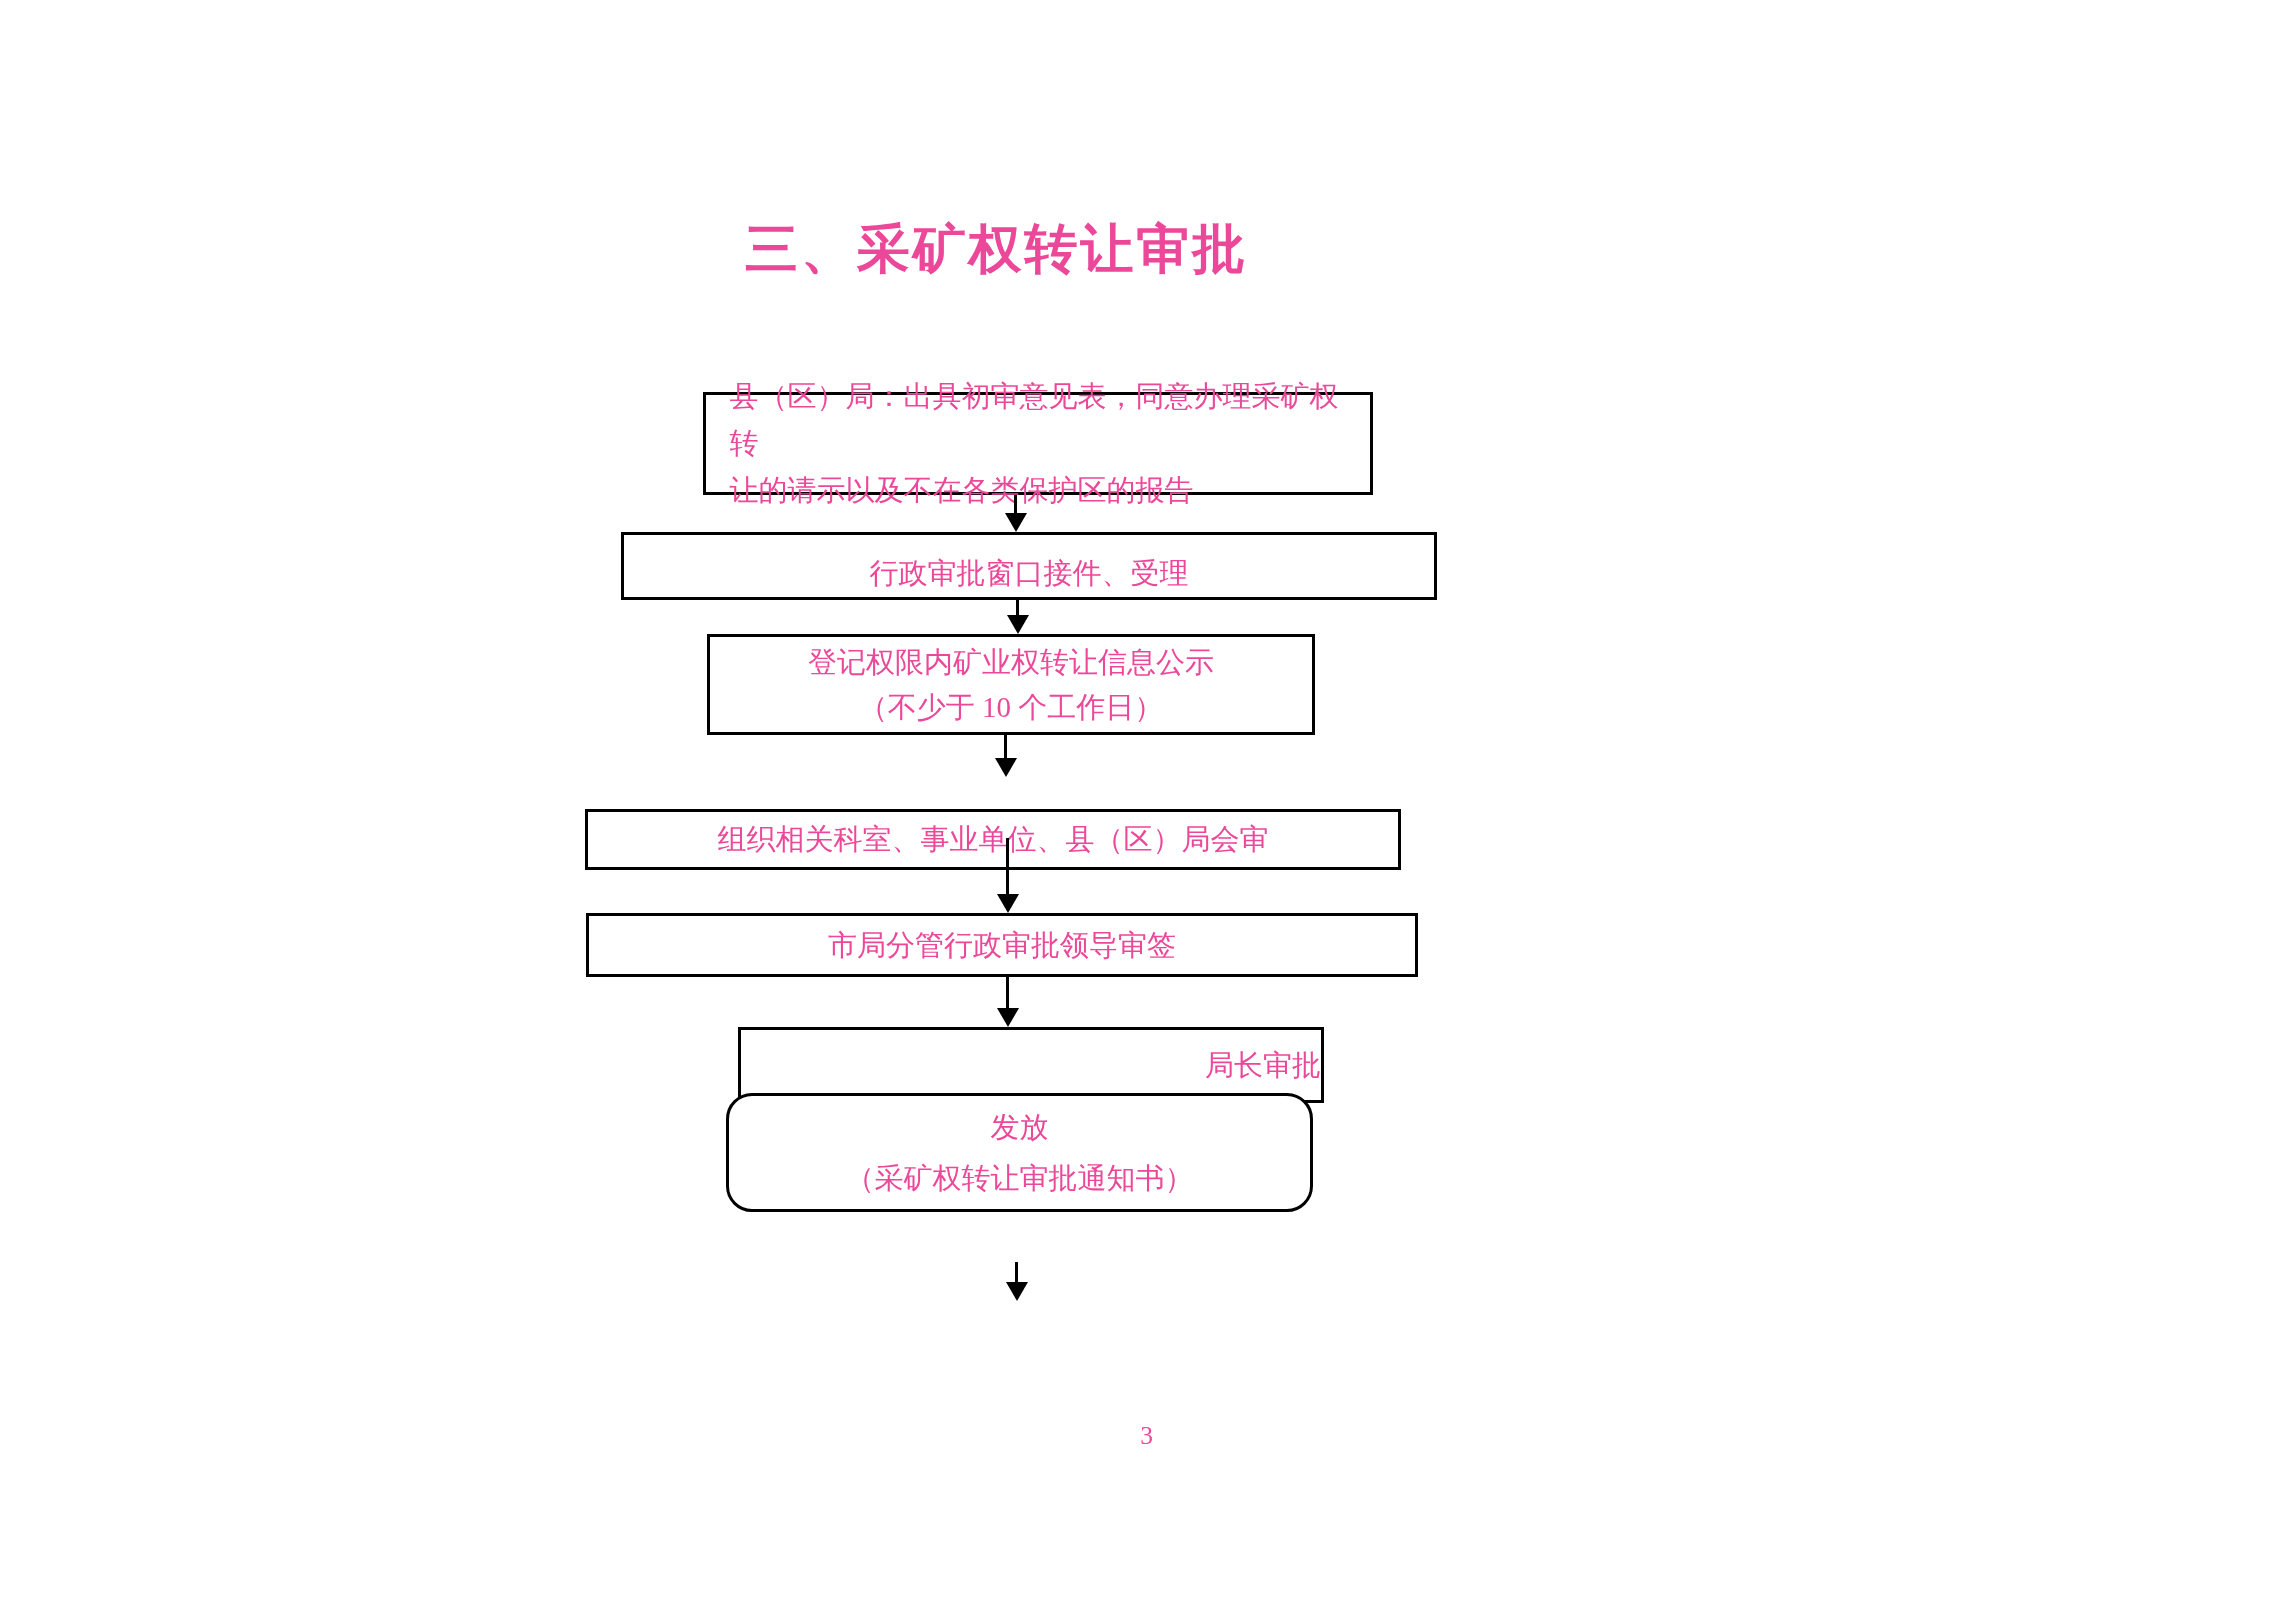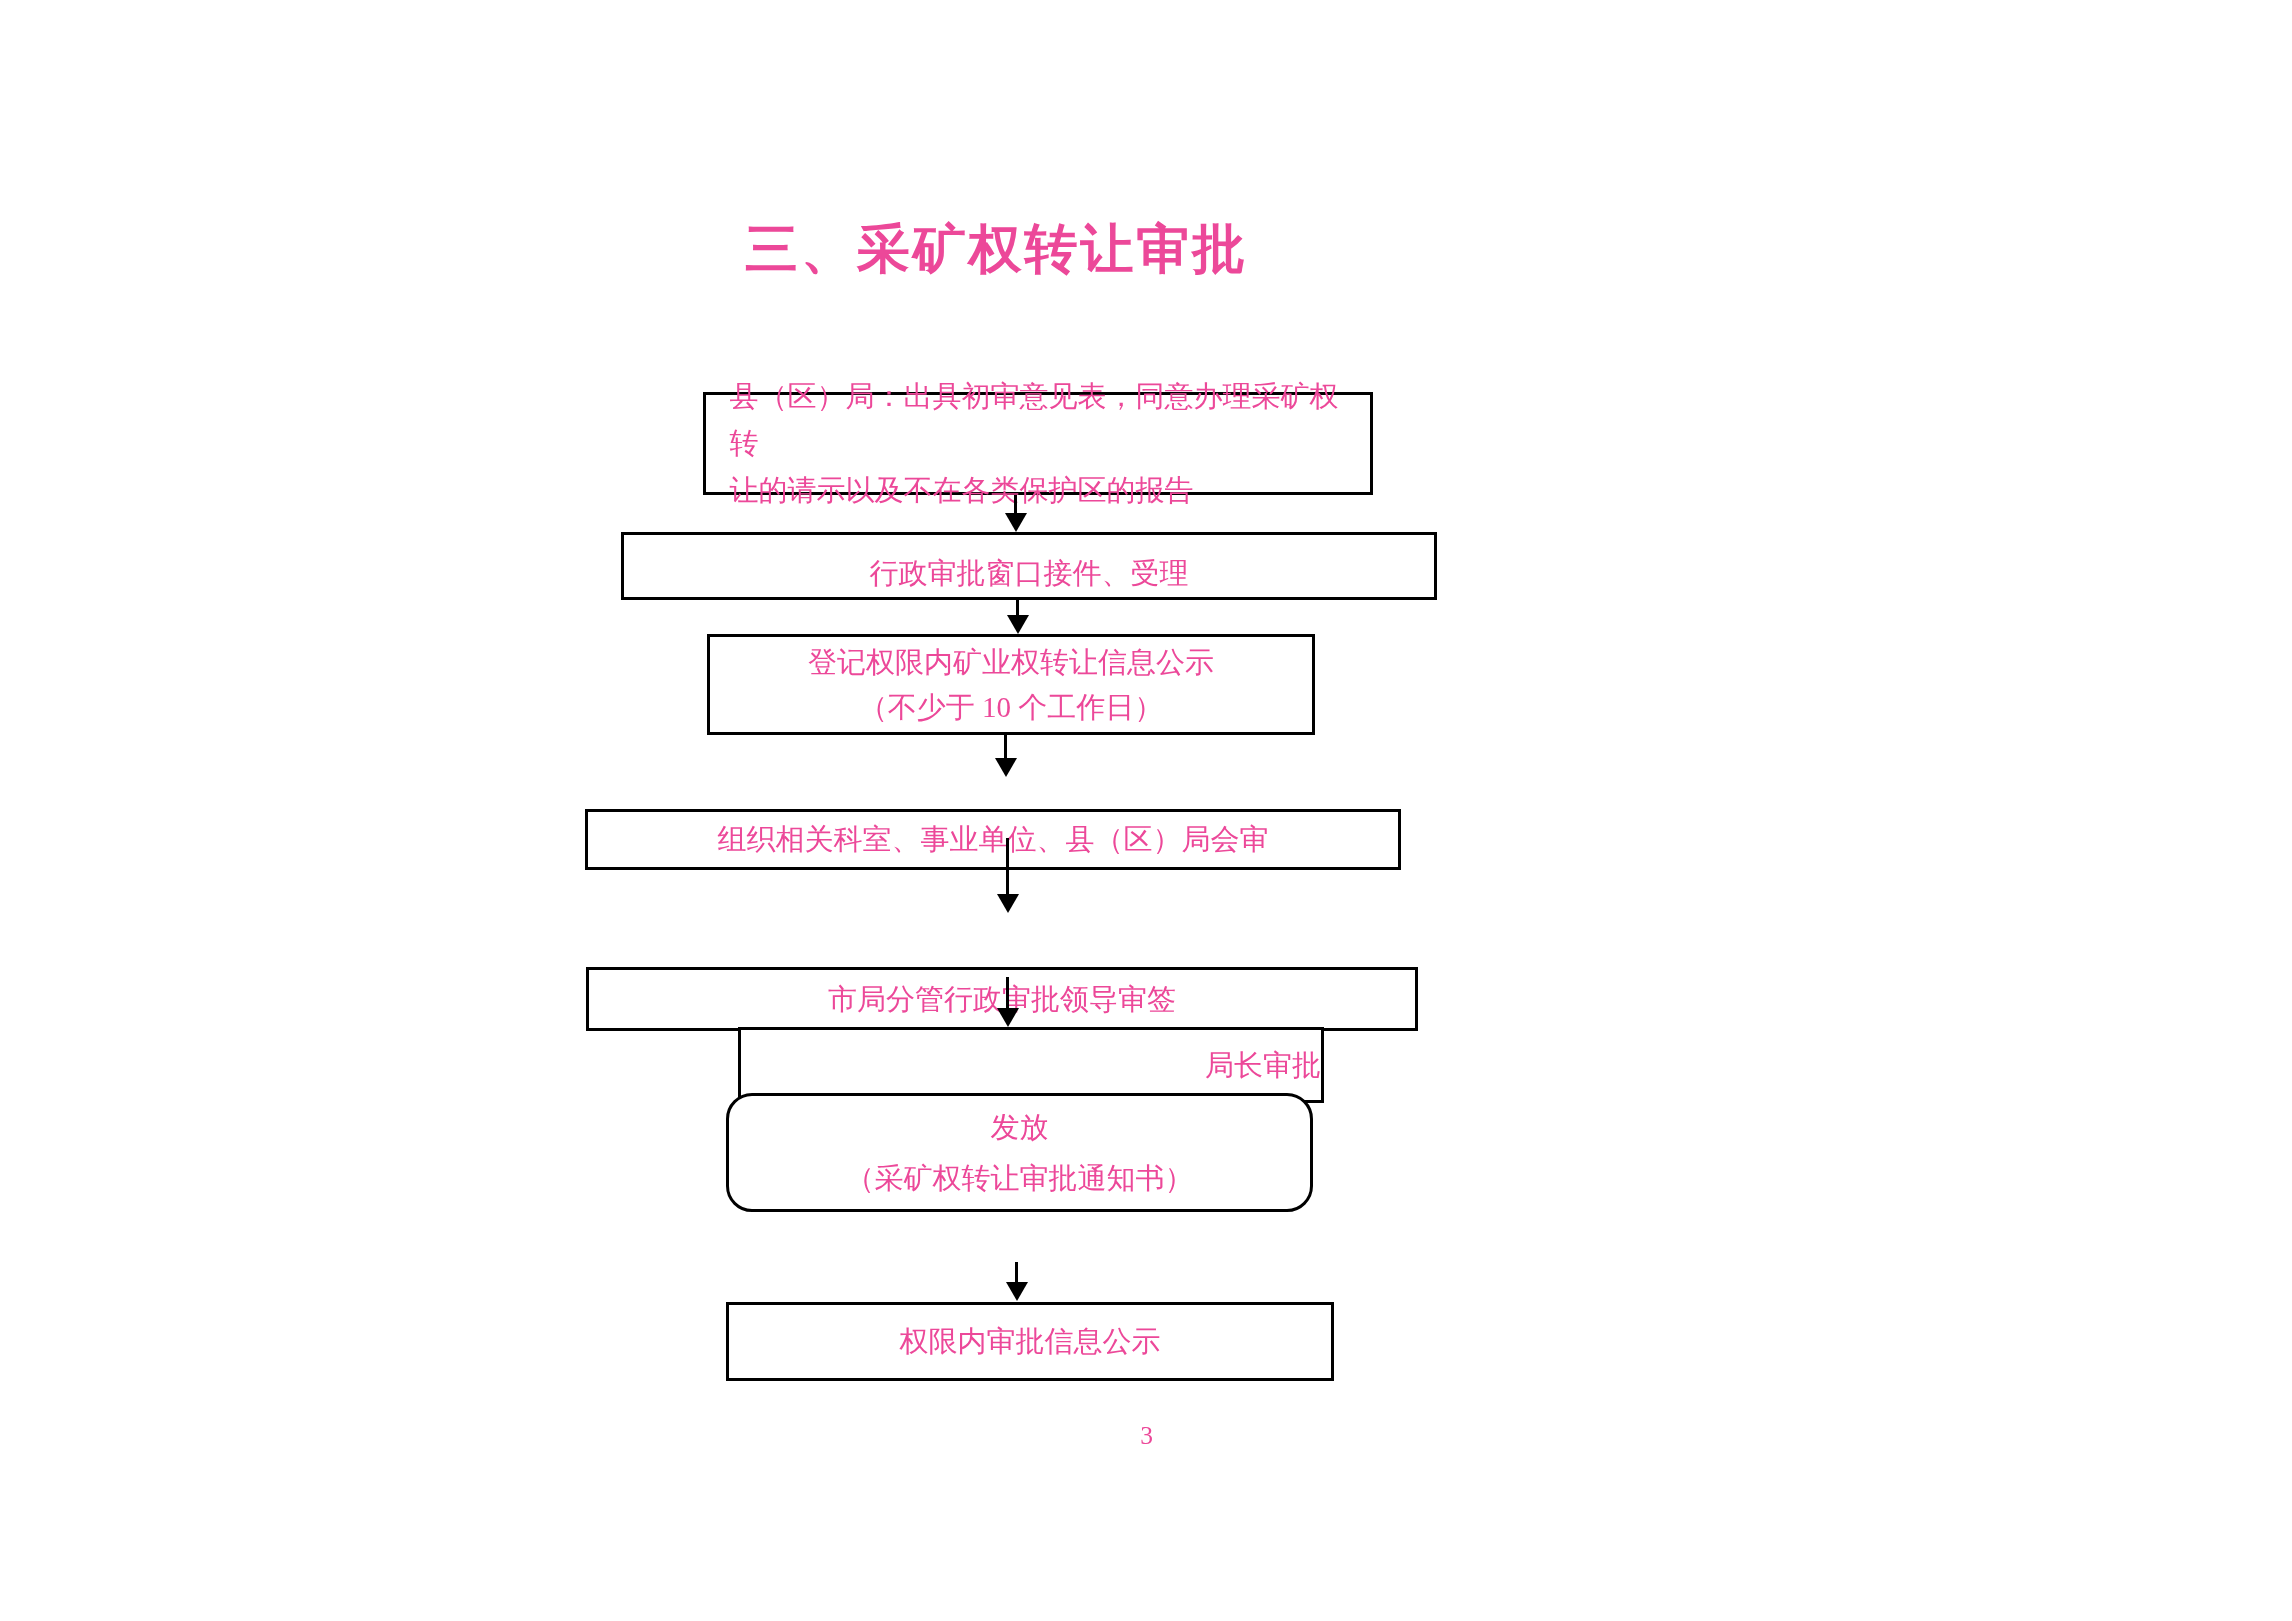--- a/index.html
+++ b/index.html
@@ -42,21 +42,21 @@
   }
   .flow-box.align-left {
     justify-content: flex-start;
     text-align: left;
     padding: 7.8px 23.5px;
   }
   .box1 { left: 703px; top: 392px; width: 670px; height: 103px; }
   .box2 { left: 621px; top: 532px; width: 816px; height: 68px; align-items: flex-end; }
   .box3 { left: 707px; top: 634px; width: 608px; height: 101px; line-height: 45px; }
   .box4 { left: 585px; top: 777px; width: 816px; height: 61px; margin-top: 32px; }
-  .box5 { left: 586px; top: 967px; width: 832px; height: 64px; text-align: right; }
+  .box5 { left: 586px; top: 913px; width: 832px; height: 64px; text-align: right; }
   .box6 { left: 738px; top: 1027px; width: 586px; height: 76px; justify-content: flex-end; }
   .box7 { left: 726px; top: 1093px; width: 587px; height: 119px; line-height: 51px; border-radius: 26px; }
   .box8 { left: 726px; top: 1302px; width: 608px; height: 79px; }
 
   .flow-arrow {
     position: absolute;
     width: 23.5px;
     display: flex;
     flex-direction: column;
     align-items: center;
@@ -156,20 +156,17 @@
   <div class="flow-box box7">
     <span class="label">发放
 （采矿权转让审批通知书）</span>
   </div>
 
   <div class="flow-arrow a7">
     <div class="shaft"></div>
     <div class="head"></div>
   </div>
 
-  <div class="flow-box box8">
-    <span class="label">权限内审批信息公示</span>
-  </div>
 
   <div class="page-number">3</div>
 
 </div>
 
 
 </body></html>

